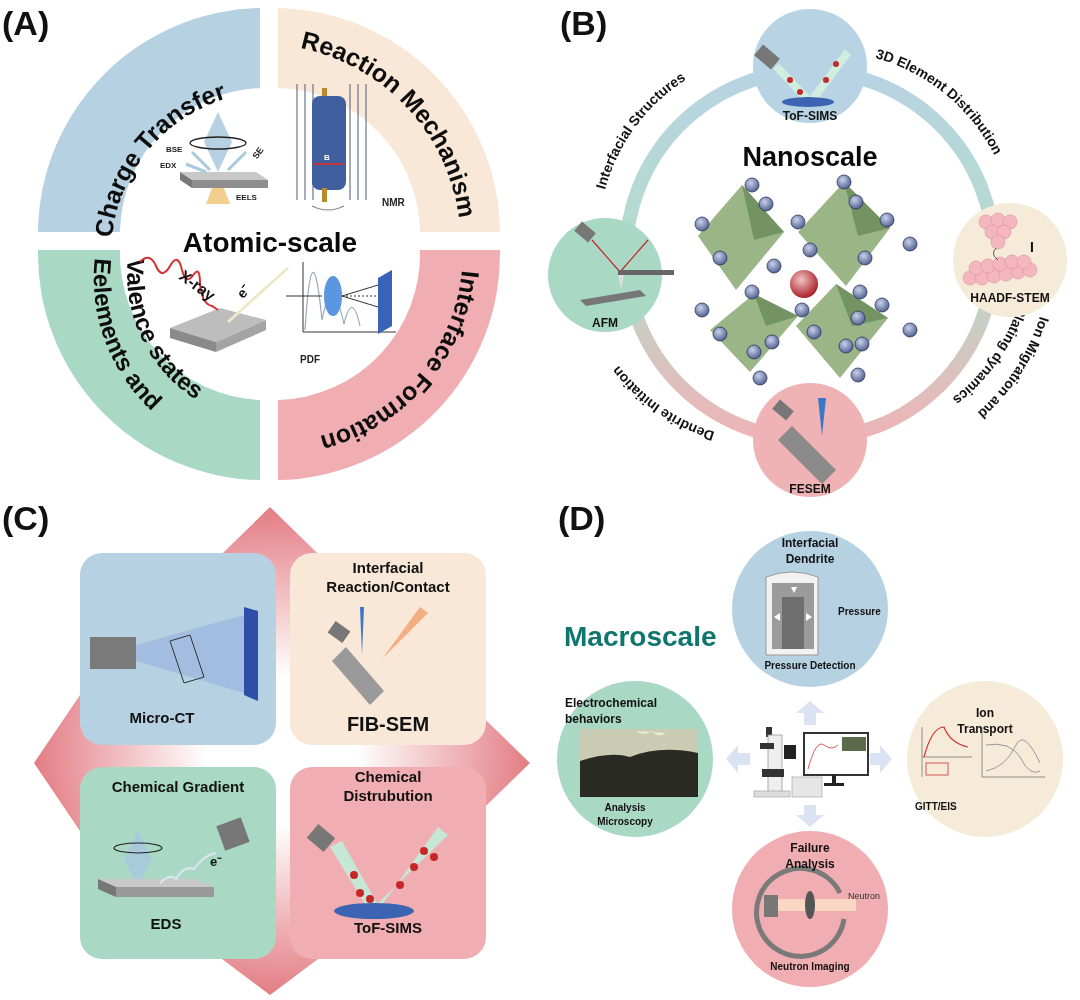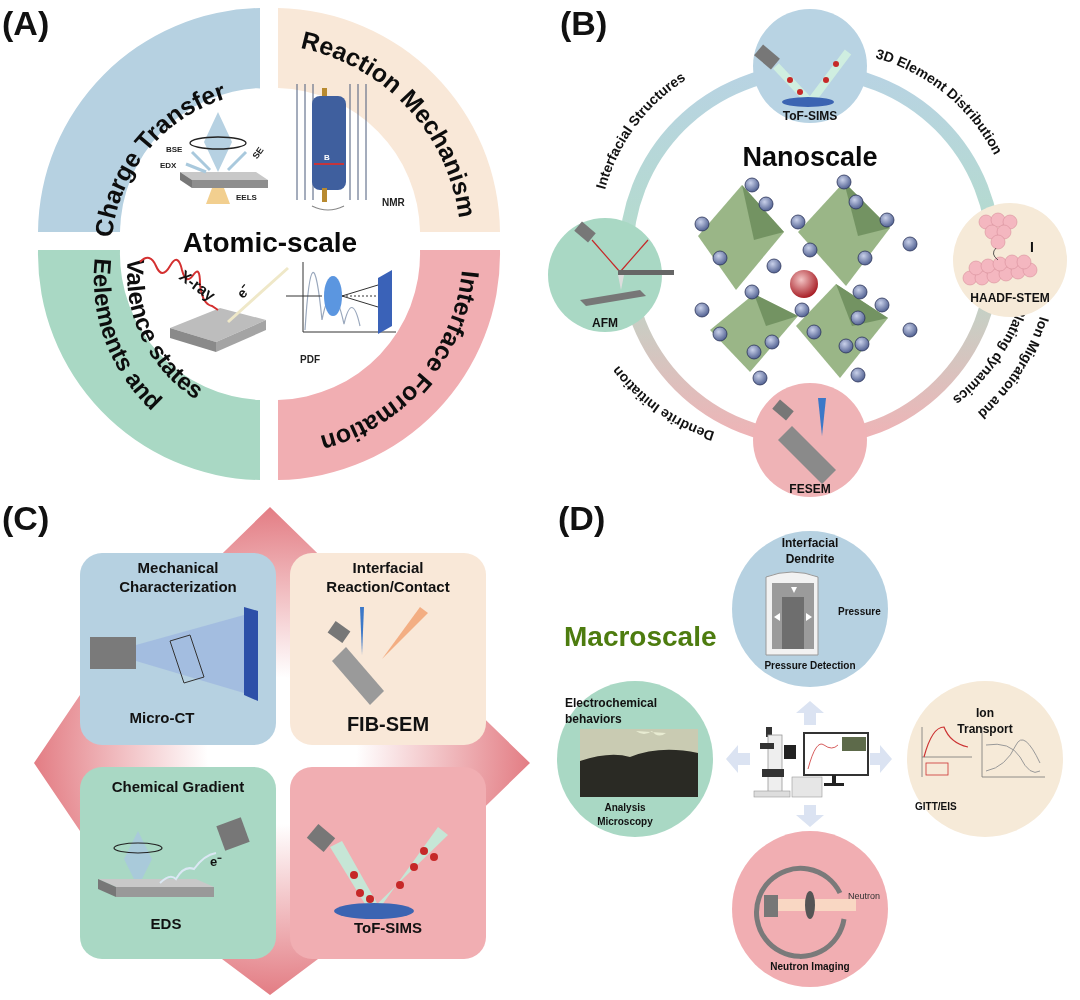--- a/index.html
+++ b/index.html
@@ -2,21 +2,21 @@
 <html><head>
 <meta charset="utf-8">
 <style>
   html, body { margin: 0; padding: 0; background: #ffffff; }
   body { width: 1080px; height: 1000px; position: relative; overflow: hidden;
          font-family: "Liberation Sans", sans-serif; color: #111; }
   .panel { position: absolute; }
   .plabel { position: absolute; font-weight: bold; font-size: 34px; font-family: "Liberation Sans", sans-serif; }
   svg text { font-family: "Liberation Sans", sans-serif; }
   .abs { position: absolute; }
-  .title-big { font-weight: bold; color: #4d7c0f; }
+  .title-big { font-weight: bold; color: #0f766e; }
 </style>
 </head>
 <body>
 
 <div class="panel" style="left:0;top:0;width:540px;height:500px;">
   <div class="plabel" style="left:2px;top:4px;">(A)</div>
   <svg width="540" height="500" style="position:absolute;left:0;top:0">
     <defs>
       <path id="arcA-tl" d="M 112,238 A 162,162 0 0 1 262,92"></path>
       <path id="arcA-tr" d="M 300,48 A 200,200 0 0 1 460,230"></path>
@@ -282,37 +282,37 @@
           <circle cx="354" cy="380" r="4"></circle>
           <circle cx="360" cy="398" r="4"></circle>
           <circle cx="370" cy="404" r="4"></circle>
         <circle cx="400" cy="390" r="4"></circle>
           <circle cx="414" cy="372" r="4"></circle>
           <circle cx="424" cy="356" r="4"></circle>
           <circle cx="434" cy="362" r="4"></circle>
         </g>
     </g>
   </svg>
-  <div class="abs" style="left:80px;top:63px;width:196px;text-align:center;font-weight:bold;font-size:15px;line-height:19px;">
-    <div>Mechanical</div>
-    <div>Characterization</div>
-  </div>
   <div class="abs" style="left:80px;top:214px;width:164px;text-align:center;font-weight:bold;font-size:15px;">Micro-CT</div>
 
   <div class="abs" style="left:290px;top:63px;width:196px;text-align:center;font-weight:bold;font-size:15px;line-height:19px;">
     <div>Interfacial</div>
     <div>Reaction/Contact</div>
   </div>
   <div class="abs" style="left:290px;top:218px;width:196px;text-align:center;font-weight:bold;font-size:20px;">FIB-SEM</div>
 
   <div class="abs" style="left:80px;top:282px;width:196px;text-align:center;font-weight:bold;font-size:15px;line-height:19px;">
     <div>Chemical Gradient</div>
   </div>
   <div class="abs" style="left:68px;top:420px;width:196px;text-align:center;font-weight:bold;font-size:15px;">EDS</div>
 
+  <div class="abs" style="left:300px;top:272px;width:176px;text-align:center;font-weight:bold;font-size:15px;line-height:19px;">
+    <div>Chemical</div>
+    <div>Distrubution</div>
+  </div>
   <div class="abs" style="left:290px;top:424px;width:196px;text-align:center;font-weight:bold;font-size:15px;">ToF-SIMS</div>
 
 </div>
 
 <div class="panel" style="left:540px;top:495px;width:540px;height:505px;">
   <div class="plabel" style="left:18px;top:4px;">(D)</div>
   <div class="abs title-big" style="left:24px;top:126px;font-size:28px;">Macroscale</div>
   <svg width="540" height="505" style="position:absolute;left:0;top:0">
 
     <circle cx="270" cy="114" r="78" fill="#b6d1e1"></circle>
@@ -392,14 +392,18 @@
     <div>Analysis</div>
     <div>Microscopy</div>
   </div>
 
   <div class="abs" style="left:375px;top:191px;width:140px;text-align:center;font-weight:bold;font-size:12px;line-height:16px;margin-top:19px;">
     <div>Ion</div>
     <div>Transport</div>
   </div>
   <div class="abs" style="left:375px;top:306px;width:140px;font-weight:bold;font-size:10px;">GITT/EIS</div>
 
+  <div class="abs" style="left:200px;top:345px;width:140px;text-align:center;font-weight:bold;font-size:12px;line-height:16px;">
+    <div>Failure</div>
+    <div>Analysis</div>
+  </div>
   <div class="abs" style="left:190px;top:466px;width:160px;text-align:center;font-weight:bold;font-size:10px;">Neutron Imaging</div>
 </div>
 
 </body></html>

